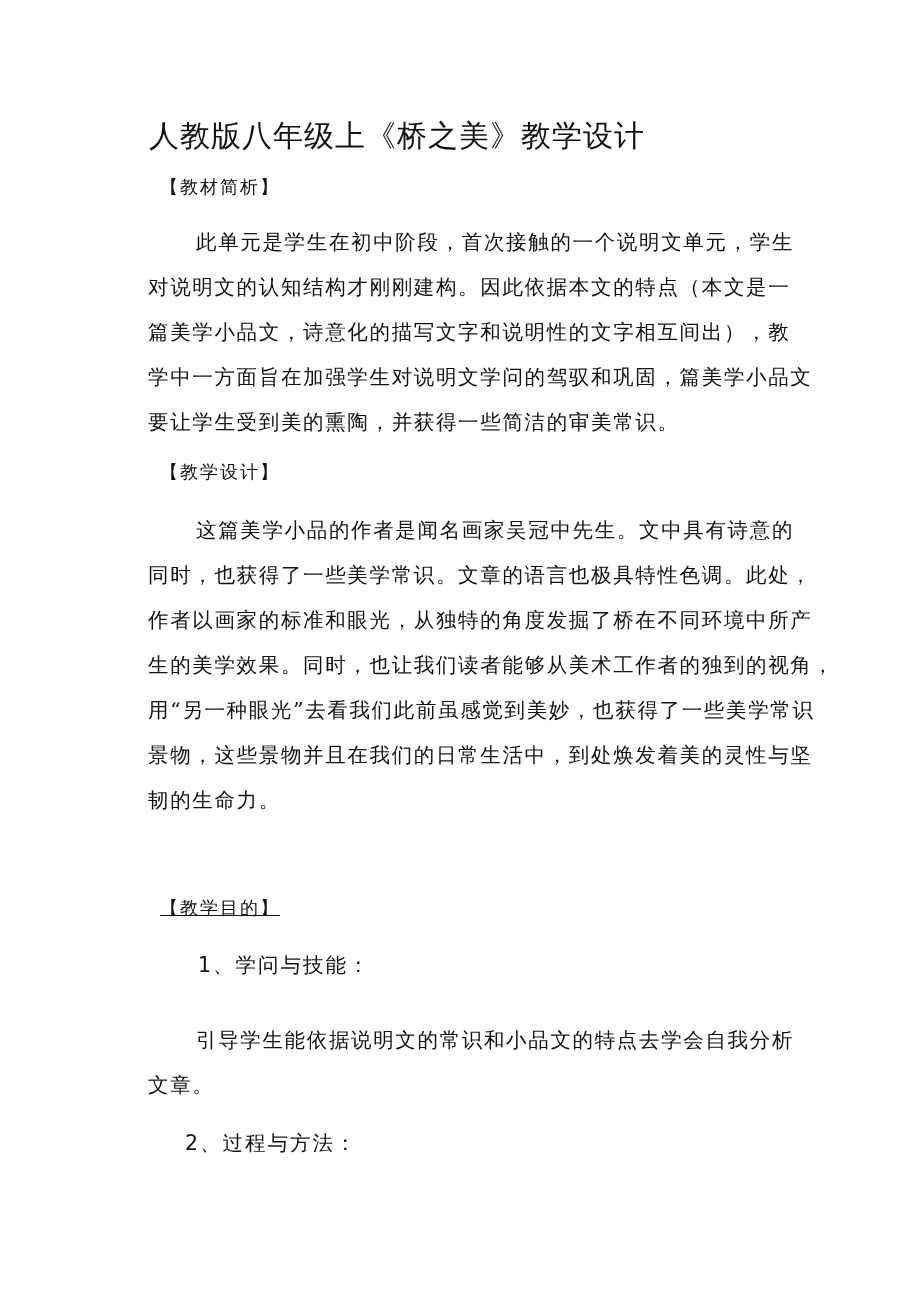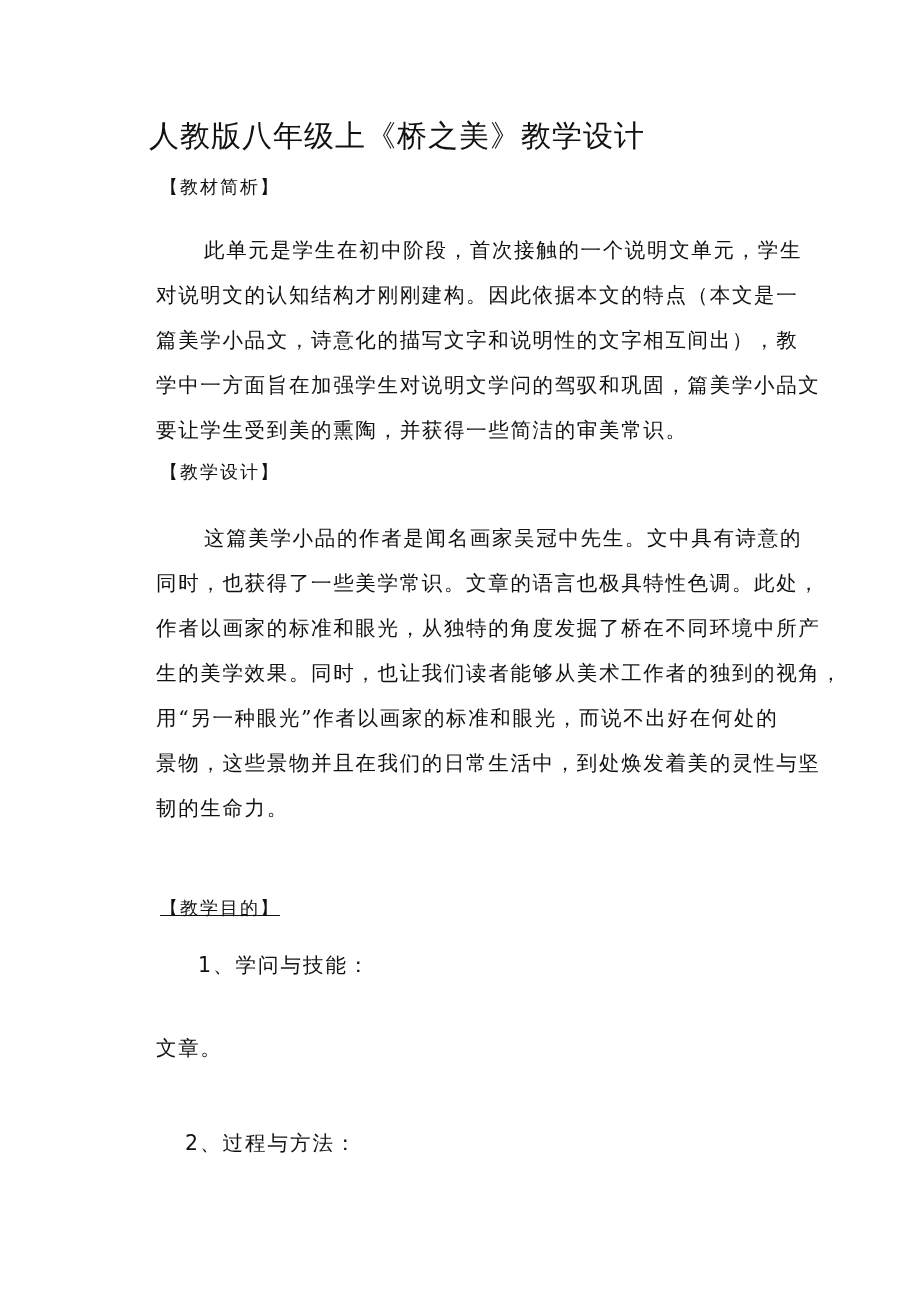--- a/index.html
+++ b/index.html
@@ -43,21 +43,21 @@
     }
     .para {
       position: absolute;
       left: 140px;
       width: 648px;
       font-size: 20.5px;
       line-height: 45px;
       letter-spacing: 1.65px;
       text-indent: 2.1em;
       text-align: justify;
-      margin: 16px;
+      margin: 8px;
     }
     .line {
       display: block;
       white-space: nowrap;
       text-indent: 0;
     }
     .line.first {
       padding-left: 48px;
     }
     .list-label {
@@ -85,28 +85,29 @@
     <span class="line">要让学生受到美的熏陶，并获得一些简洁的审美常识。</span>
   </div>
 
   <div class="heading" style="top:457px;">【教学设计】</div>
 
   <div class="para" style="top:500px;">
     <span class="line first">这篇美学小品的作者是闻名画家吴冠中先生。文中具有诗意的</span>
     <span class="line">同时，也获得了一些美学常识。文章的语言也极具特性色调。此处，</span>
     <span class="line">作者以画家的标准和眼光，从独特的角度发掘了桥在不同环境中所产</span>
     <span class="line">生的美学效果。同时，也让我们读者能够从美术工作者的独到的视角，</span>
-    <span class="line">用“另一种眼光”作者以画家的标准和眼光，而说不出好在何处的</span>
+    <span class="line">用“另一种眼光”去看我们此前虽感觉到美妙，也获得了一些美学常识</span>
     <span class="line">景物，这些景物并且在我们的日常生活中，到处焕发着美的灵性与坚</span>
     <span class="line">韧的生命力。</span>
   </div>
 
   <div class="heading" style="top:893px;text-decoration:underline;">【教学目的】</div>
 
   <div class="list-label" style="top:950px; left:192px;margin-left:6px;">1、学问与技能：</div>
 
   <div class="para" style="top:1010px;">
+    <span class="line first">引导学生能依据说明文的常识和小品文的特点去学会自我分析</span>
     <span class="line">文章。</span>
   </div>
 
   <div class="list-label" style="top:1128px; left:185px;">2、过程与方法：</div>
 
 </div>
 
 </body></html>

